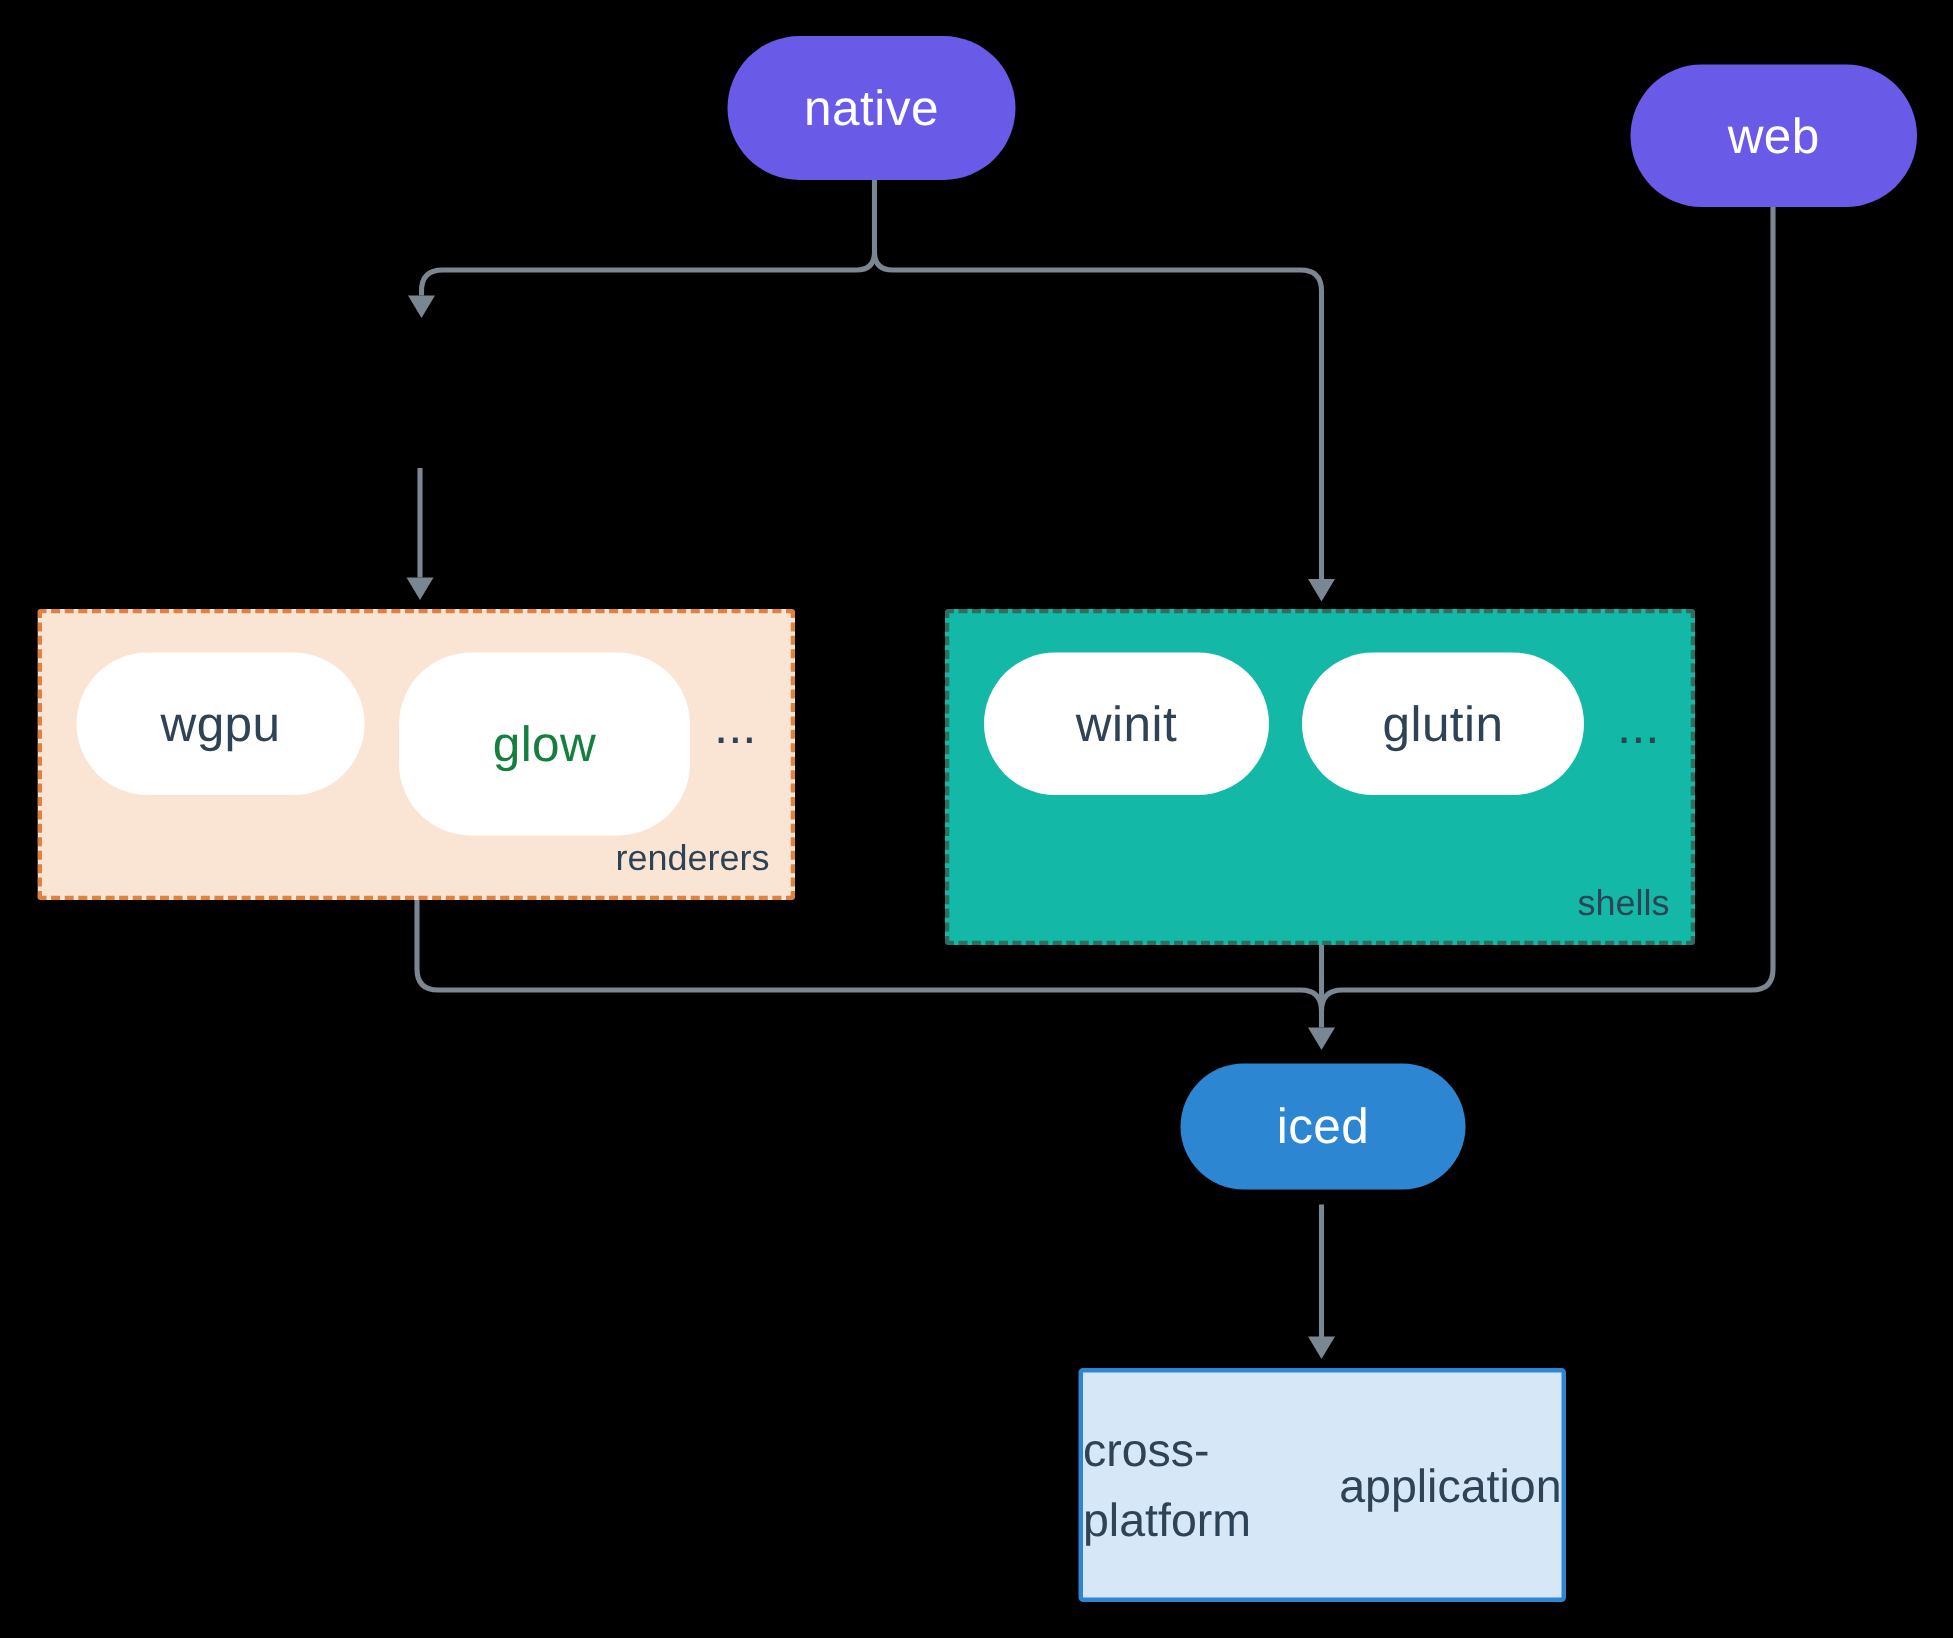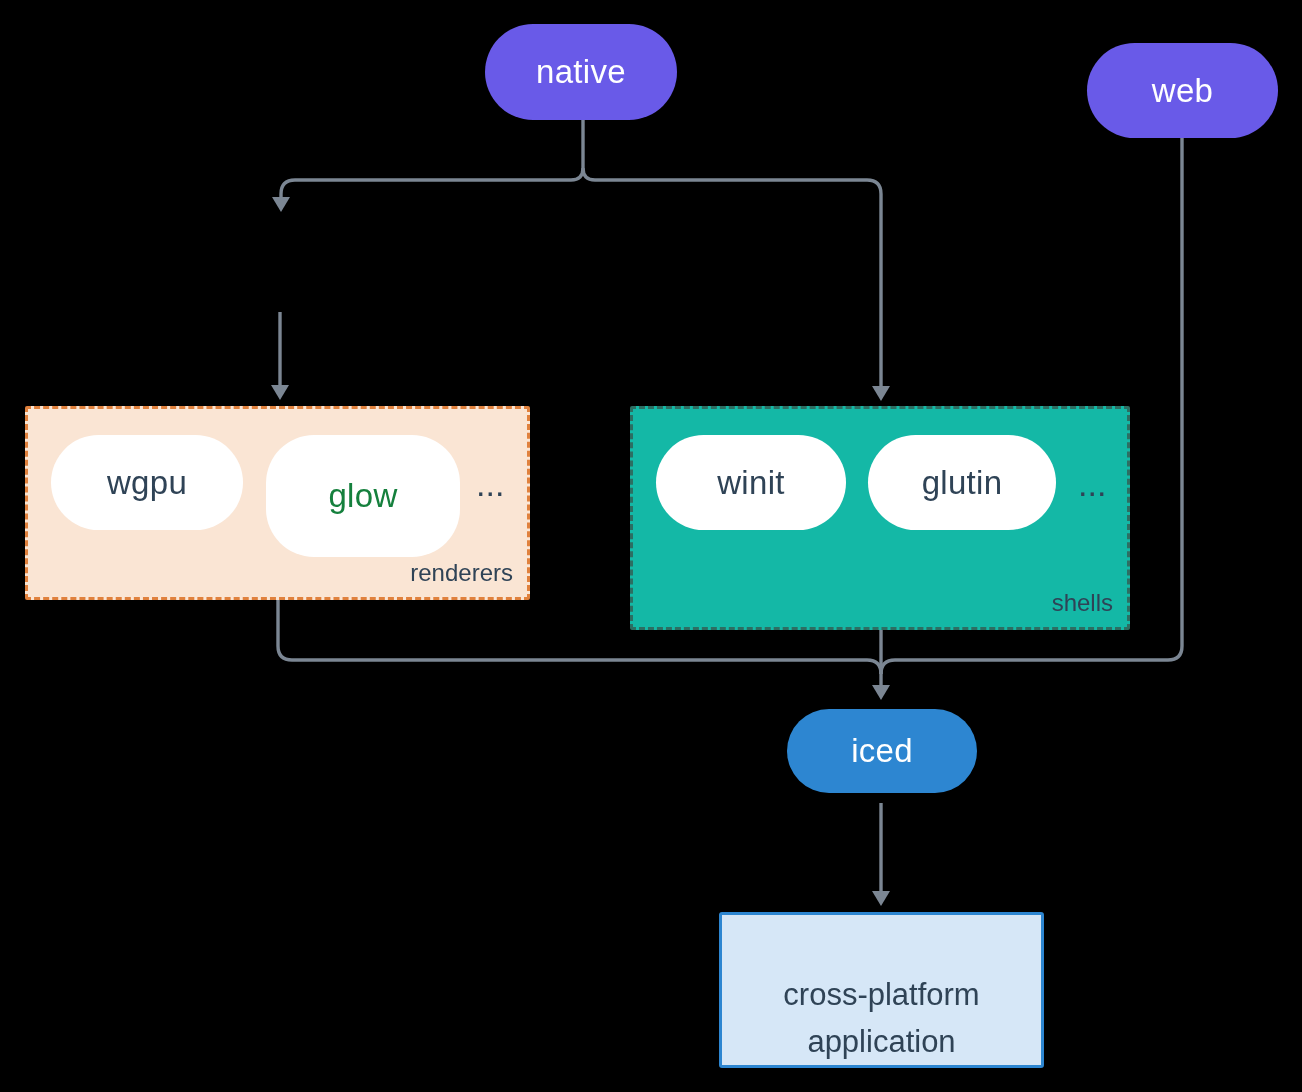--- a/index.html
+++ b/index.html
@@ -44,23 +44,23 @@
     font-size: 34px;
     line-height: 34px;
   }
   .app-box {
     position: absolute;
     border-width: 3px;
     border-style: solid;
     border-radius: 3px;
     box-sizing: border-box;
     display: flex;
-    flex-direction: column;
+    flex-direction: row;
     align-items: center;
-    justify-content: flex-end;
+    justify-content: center;
     font-size: 31px;
     line-height: 47px;
   }
 </style>
 </head>
 <body>
 
 <div class="canvas" style="background-color: rgb(0, 0, 0);">
 
   <svg class="connector-layer" width="1302" height="1092" viewBox="0 0 1302 1092">

